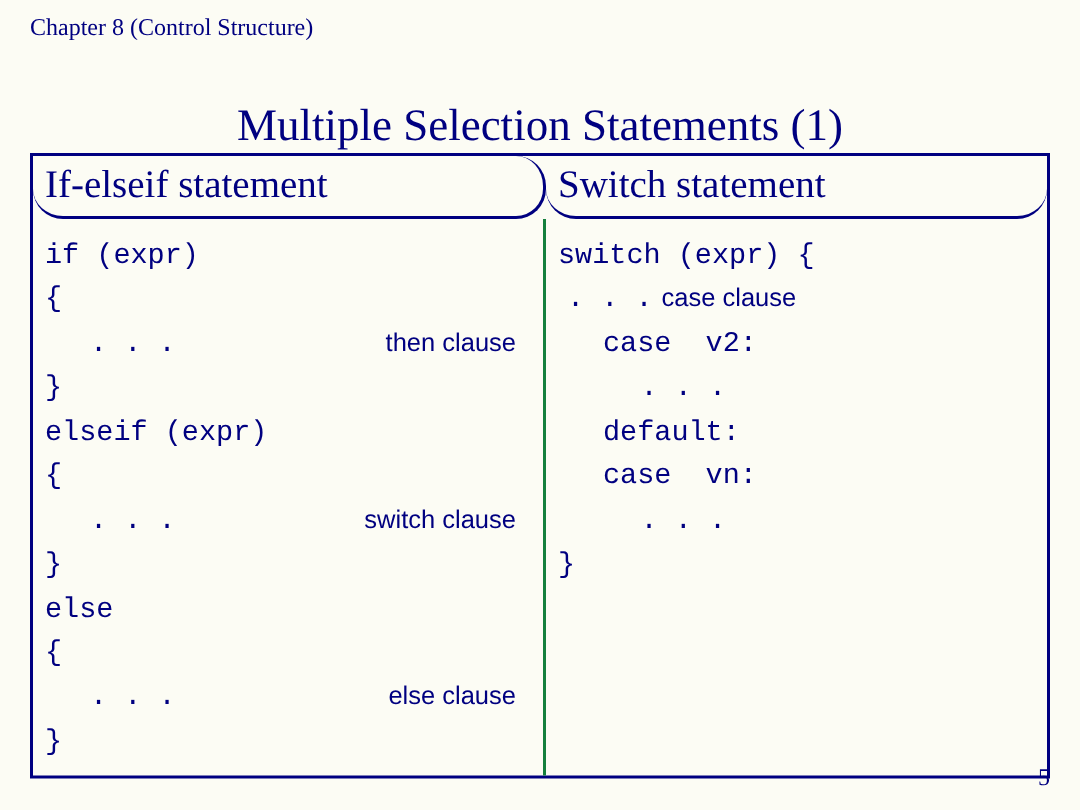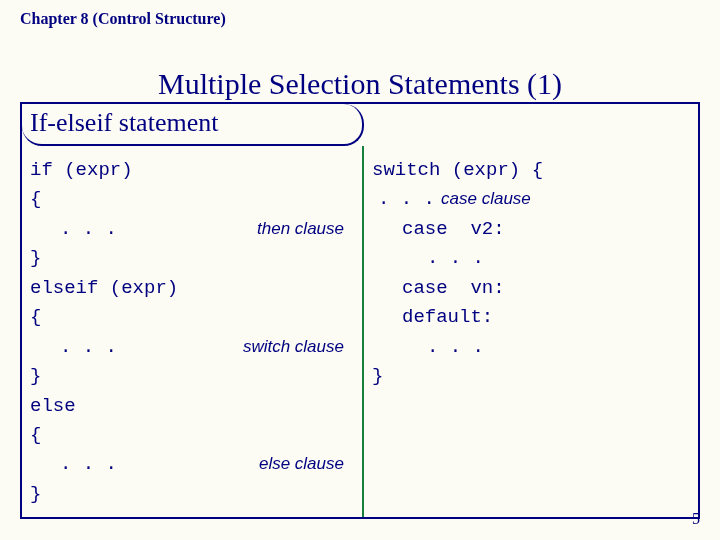--- a/index.html
+++ b/index.html
@@ -15,21 +15,21 @@
   .slide {
     position: relative;
     width: 720px;
     height: 540px;
   }
   .chapter {
     position: absolute;
     top: 10px;
     left: 20px;
     color: #000080;
-    font-weight: bold;
+    font-weight: normal;
     font-size: 16px;
   }
   .title {
     position: absolute;
     top: 67px;
     left: 0;
     right: 0;
     text-align: center;
     color: #000080;
     font-size: 30px;
@@ -73,21 +73,20 @@
   }
   .cell-body.right {
     flex: 1;
   }
   .mono {
     font-family: "Courier New", Courier, monospace;
     white-space: pre;
   }
   .sans-it {
     font-family: Arial, Helvetica, sans-serif;
-    font-style: italic;
     font-size: 17px;
   }
   .codeline {
     display: flex;
     align-items: baseline;
   }
   .w-code { min-width: 150px; }
   .ind1 { padding-left: 30px; }
   .ind2 { padding-left: 55px; }
   .annot-right { margin-left: auto; padding-right: 10px; }
@@ -107,20 +106,21 @@
 <div class="slide">
 
   <div class="chapter">Chapter 8 (Control Structure)</div>
 
   <div class="title">Multiple Selection Statements (1)</div>
 
   <div class="box">
 
     <div class="rowhead">
       <div class="cell-head left">If-elseif  statement</div>
+      <div class="cell-head right">Switch statement</div>
     </div>
 
     <div class="rowbody">
 
       <div class="cell-body left">
         <div class="codeline">
             <span class="mono">if (expr)</span>
           </div>
         <div class="codeline">
             <span class="mono">{</span>
@@ -168,24 +168,24 @@
           <span class="mono" style="padding-left:6px;">. . .</span>
           <span class="sans-it" style="padding-left:6px;">case  clause</span>
         </div>
         <div class="codeline">
             <span class="mono ind1">case  v2:</span>
           </div>
         <div class="codeline">
             <span class="mono ind2">. . .</span>
           </div>
         <div class="codeline">
-            <span class="mono ind1">case  vn:</span>
+            <span class="mono ind1">default:</span>
           </div>
         <div class="codeline">
-            <span class="mono ind1">default:</span>
+            <span class="mono ind1">case  vn:</span>
           </div>
         <div class="codeline">
           <span class="mono ind2">. . .</span>
           <span class="annot-spacer"></span>
           <span class="annot-gap"></span>
         </div>
         <div class="codeline">
             <span class="mono">}</span>
           </div>
       </div>

